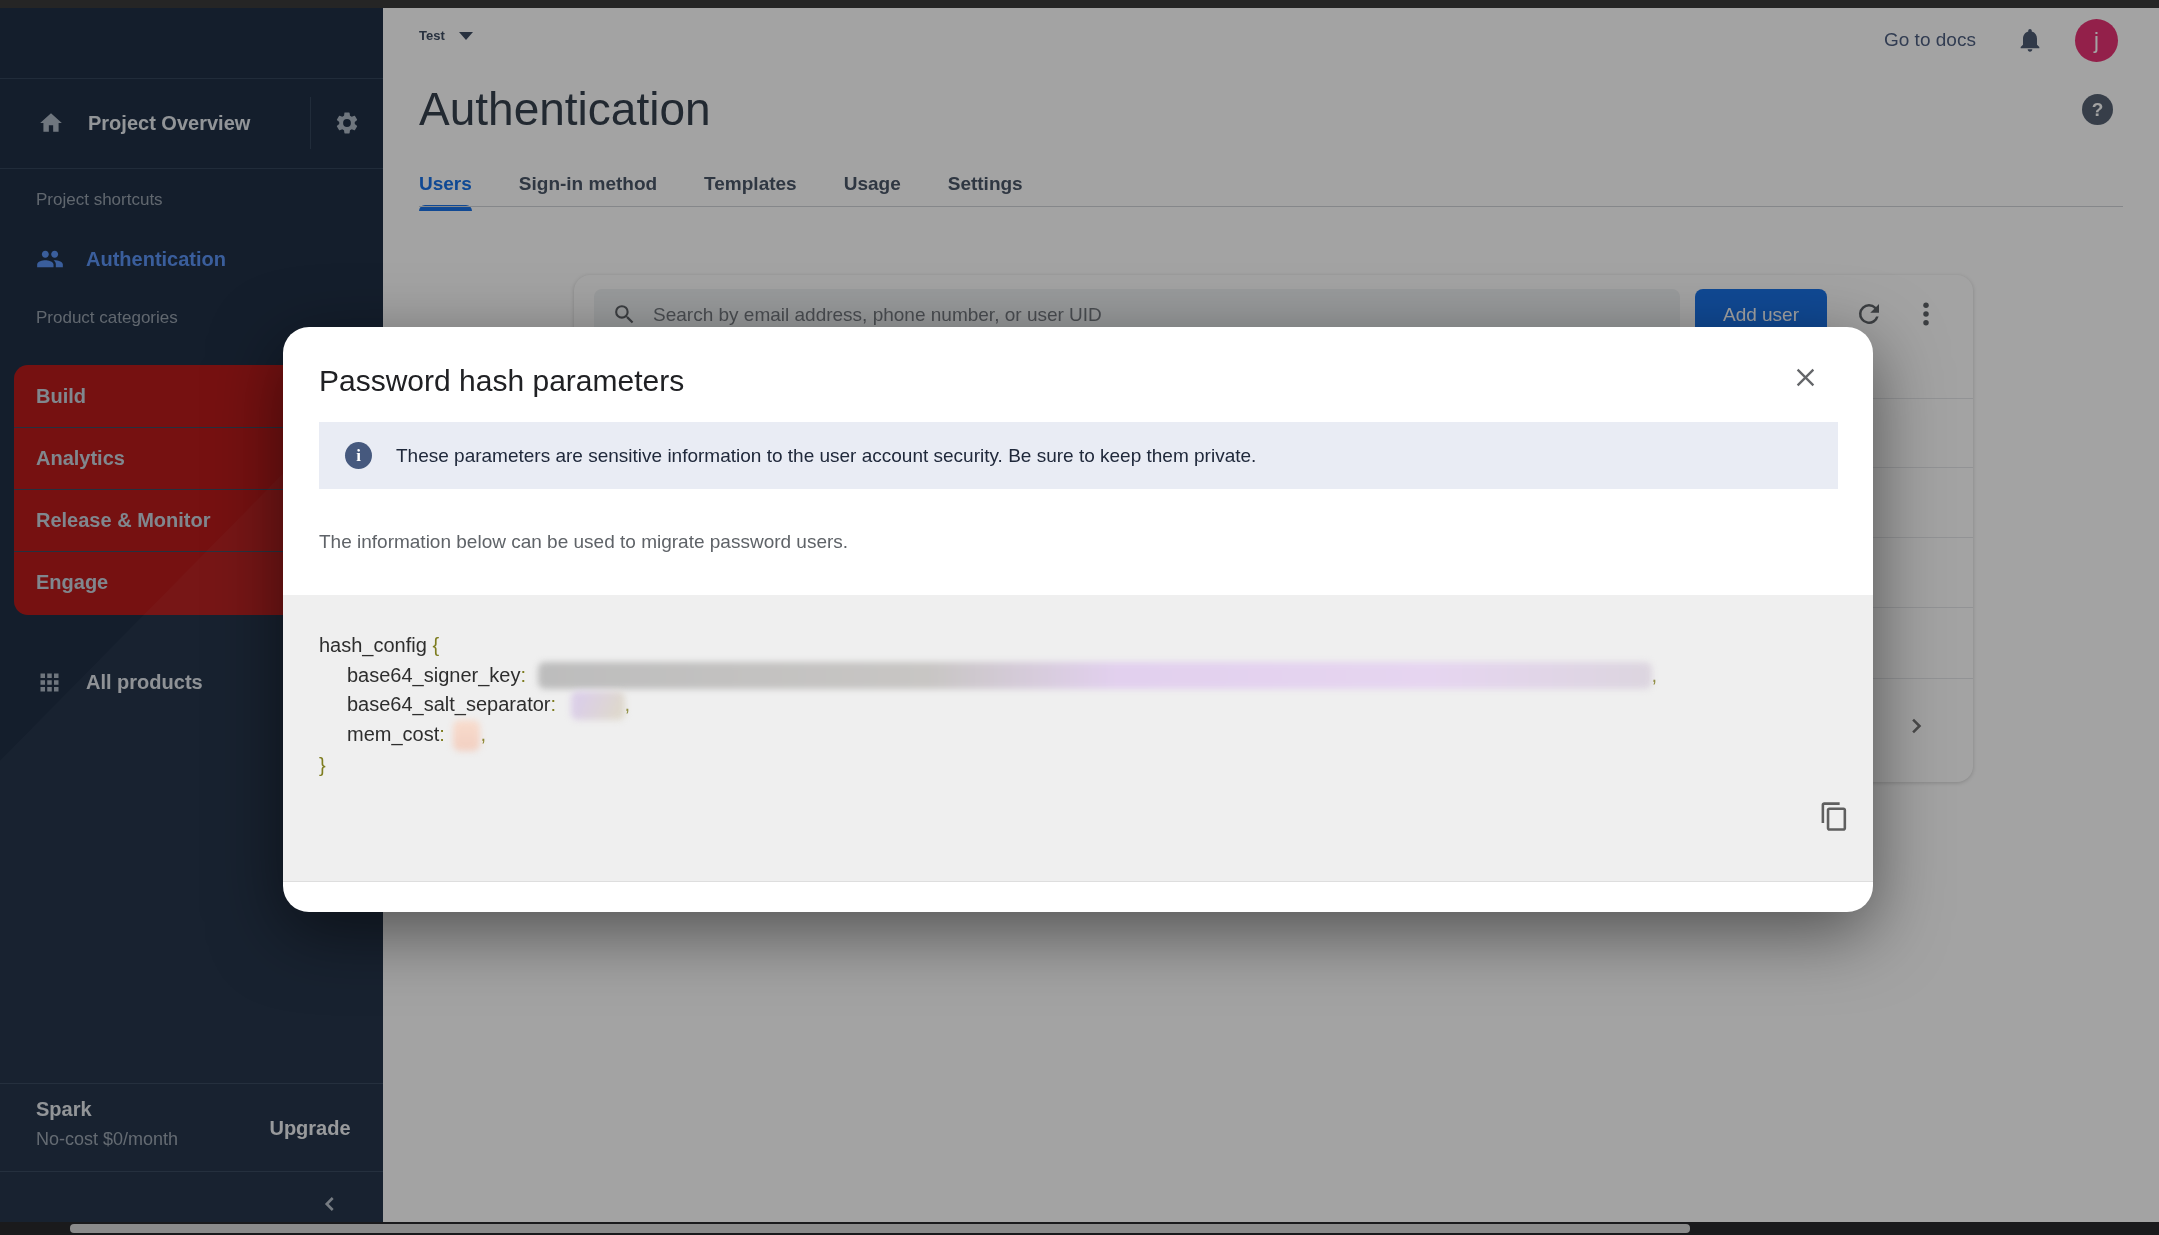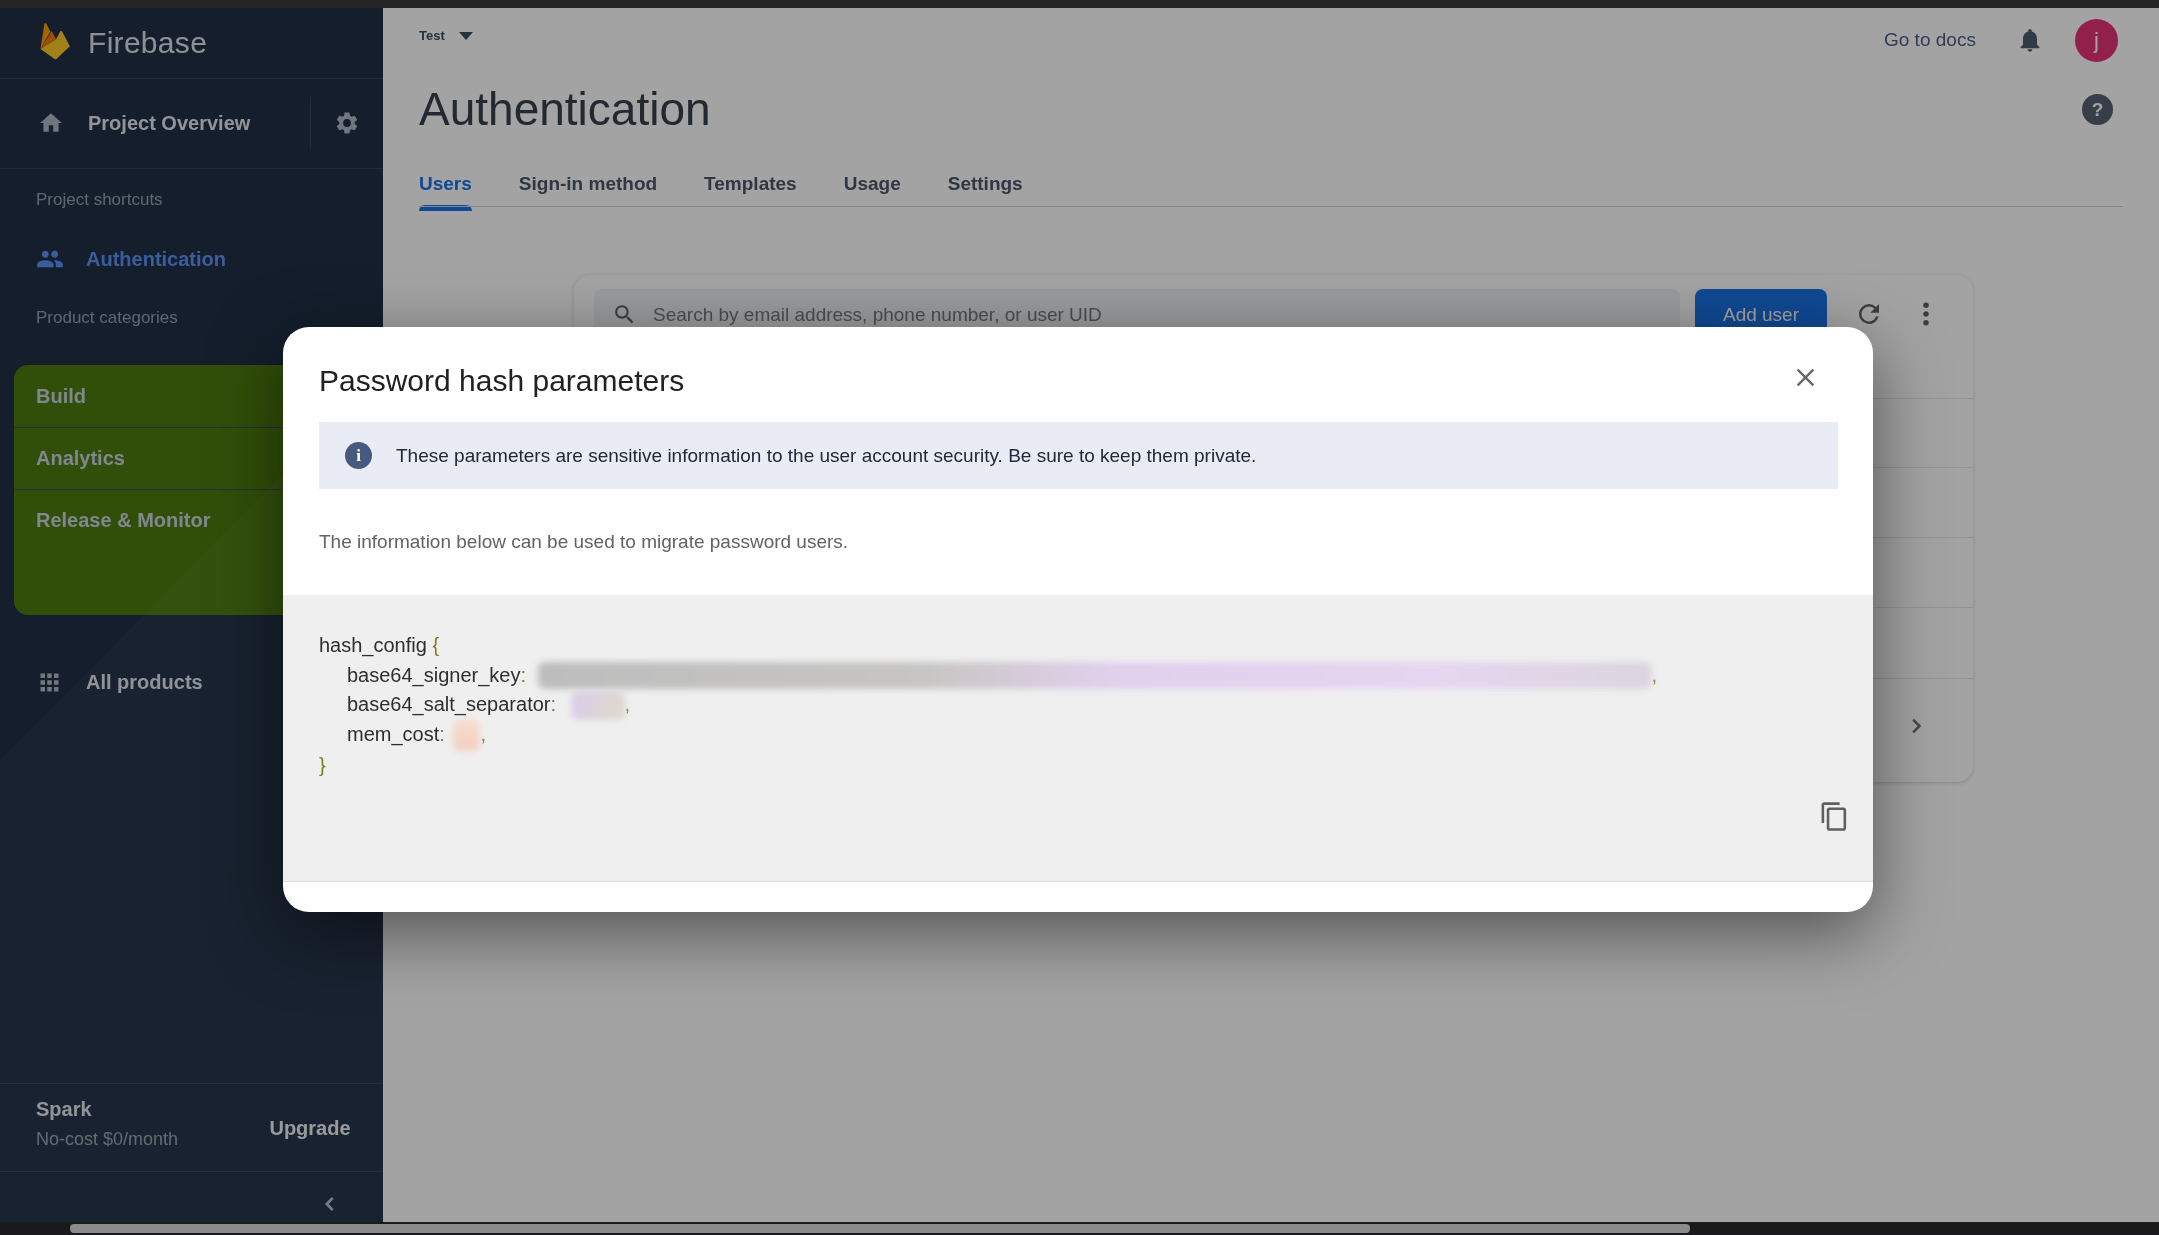--- a/index.html
+++ b/index.html
@@ -21,21 +21,21 @@
   .po-row{position:absolute;left:0;top:71px;width:383px;height:88px;display:flex;align-items:center;cursor:pointer;}
   .po-icon{margin-left:38px;width:26px;height:26px;fill:#aeb9c6;}
   .po-label{margin-left:24px;font-size:20px;font-weight:bold;color:#e4e9ee;flex:1;}
   .po-vline{width:1px;height:52px;background:#34465c;}
   .gear-btn{width:72px;display:flex;justify-content:center;cursor:pointer;}
   .gear-btn svg{width:26px;height:26px;fill:#aeb9c6;}
   .sb-label{position:absolute;left:36px;font-size:17px;color:#97a1ad;}
   .auth-row{position:absolute;left:0;top:222px;width:383px;height:58px;display:flex;align-items:center;cursor:pointer;}
   .auth-row svg{margin-left:36px;width:28px;height:28px;fill:#5b93f5;}
   .auth-label{margin-left:22px;font-size:20px;font-weight:bold;color:#5b93f5;}
-  .cat-card{position:absolute;left:14px;top:357px;width:355px;height:250px;background:#4d7c0f;border-radius:14px;}
+  .cat-card{position:absolute;left:14px;top:357px;width:355px;height:250px;background:#b91c1c;border-radius:14px;}
   .cat-row{position:relative;height:62px;display:flex;align-items:center;cursor:pointer;}
   .cat-row + .cat-row{border-top:1px solid #3a4d63;}
   .cat-label{margin-left:22px;font-size:20px;font-weight:bold;color:#c9d3de;}
   .allp-row{position:absolute;left:0;top:645px;width:383px;height:58px;display:flex;align-items:center;cursor:pointer;}
   .allp-row svg{margin-left:36px;width:27px;height:27px;fill:#aeb9c6;}
   .allp-label{margin-left:23px;font-size:20px;font-weight:bold;color:#dfe5eb;}
   .plan-name{position:absolute;left:36px;top:1090px;font-size:20px;font-weight:bold;color:#e4e9ee;}
   .plan-price{position:absolute;left:36px;top:1121px;font-size:18px;color:#9aa5b1;}
   .upgrade-btn{position:absolute;left:262px;top:1102px;width:96px;height:36px;display:flex;align-items:center;justify-content:center;
     font-size:20px;font-weight:bold;color:#eef1f4;cursor:pointer;border-radius:6px;}
@@ -111,28 +111,20 @@
   .hscroll-thumb{position:absolute;left:70px;top:2px;width:1620px;height:9px;border-radius:4px;background:#8b8b8b;cursor:pointer;}
 </style>
 </head>
 <body>
 
 <div class="page">
 
   <div class="abs topstrip"></div>
 
   <aside class="abs sidebar">
-    <div class="brand-row">
-      <svg class="brand-logo" viewBox="0 0 24 24">
-        <path fill="#FFA000" d="M3.89 15.67 6.25.46a.54.54 0 0 1 1.01-.17l2.55 4.77-5.92 10.61z"></path>
-        <path fill="#F57C00" d="m13.23 9.75-2.62-4.99-6.72 10.91 9.34-5.92z"></path>
-        <path fill="#FFCA28" d="M3.89 15.67l9.32-5.93 2.58-4.86a.54.54 0 0 1 .96 0l4.79 9.12-7.91 7.43a1.1 1.1 0 0 1-1.26.15L3.89 15.67z"></path>
-      </svg>
-      <span class="brand-name">Firebase</span>
-    </div>
     <div class="sb-divider" style="top:70px"></div>
 
     <div class="po-row">
       <svg class="po-icon" viewBox="0 0 24 24">
           <path d="M10 20v-6h4v6h5v-8h3L12 3 2 12h3v8z"></path>
         </svg>
       <span class="po-label">Project Overview</span>
       <span class="po-vline"></span>
       <span class="gear-btn">
         <svg viewBox="0 0 24 24">
@@ -155,20 +147,23 @@
 
     <div class="cat-card">
       <div class="cat-row">
         <span class="cat-label">Build</span>
       </div>
       <div class="cat-row">
         <span class="cat-label">Analytics</span>
       </div>
       <div class="cat-row">
         <span class="cat-label">Release &amp; Monitor</span>
+      </div>
+      <div class="cat-row">
+        <span class="cat-label">Engage</span>
       </div>
     </div>
 
     <div class="allp-row">
       <svg viewBox="0 0 24 24">
           <path d="M4 8h4V4H4v4zm6 0h4V4h-4v4zm6-4v4h4V4h-4zM4 14h4v-4H4v4zm6 0h4v-4h-4v4zm6 0h4v-4h-4v4zM4 20h4v-4H4v4zm6 0h4v-4h-4v4zm6 0h4v-4h-4v4z"></path>
         </svg>
       <span class="allp-label">All products</span>
     </div>
 

